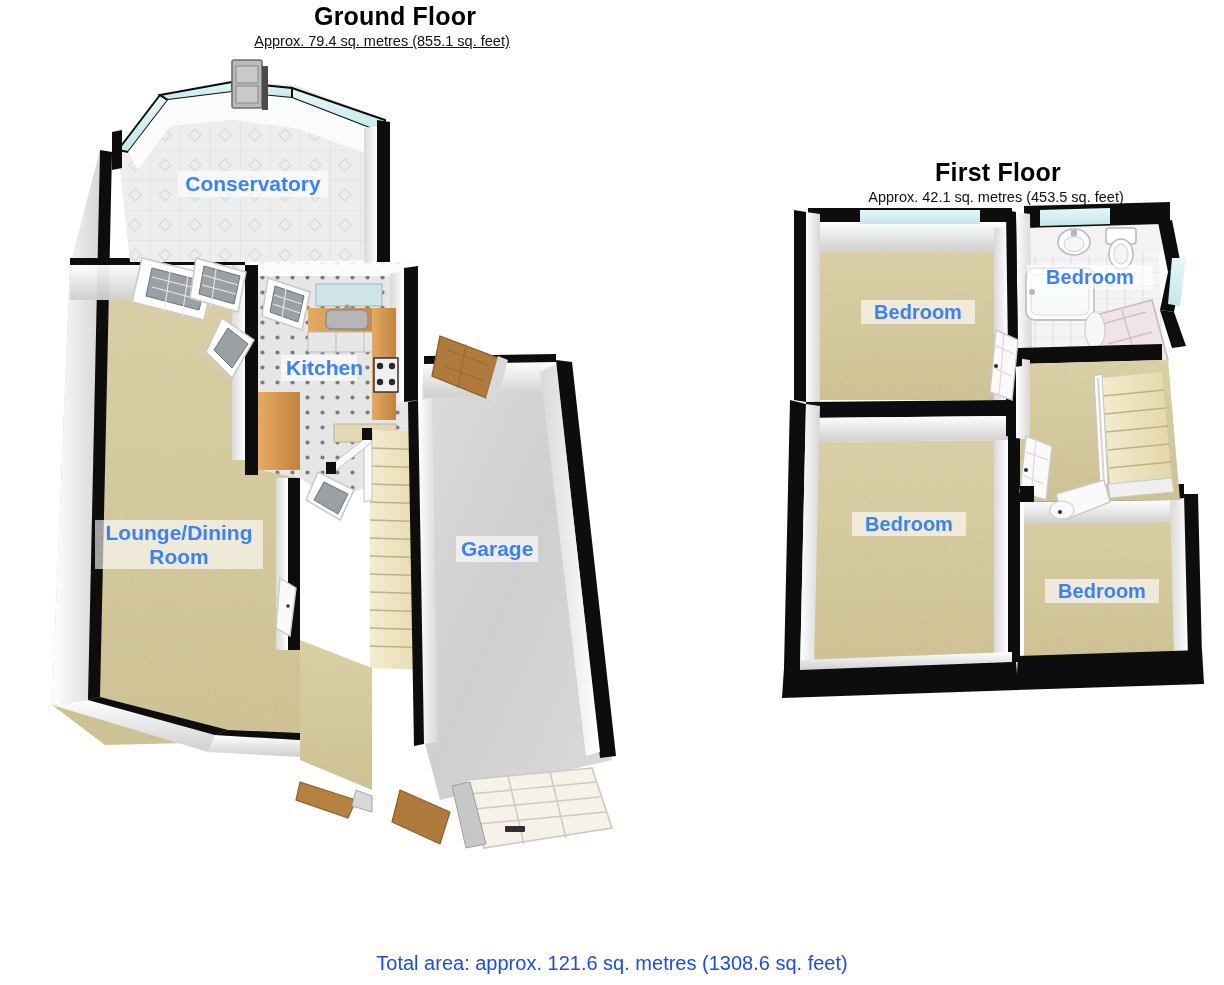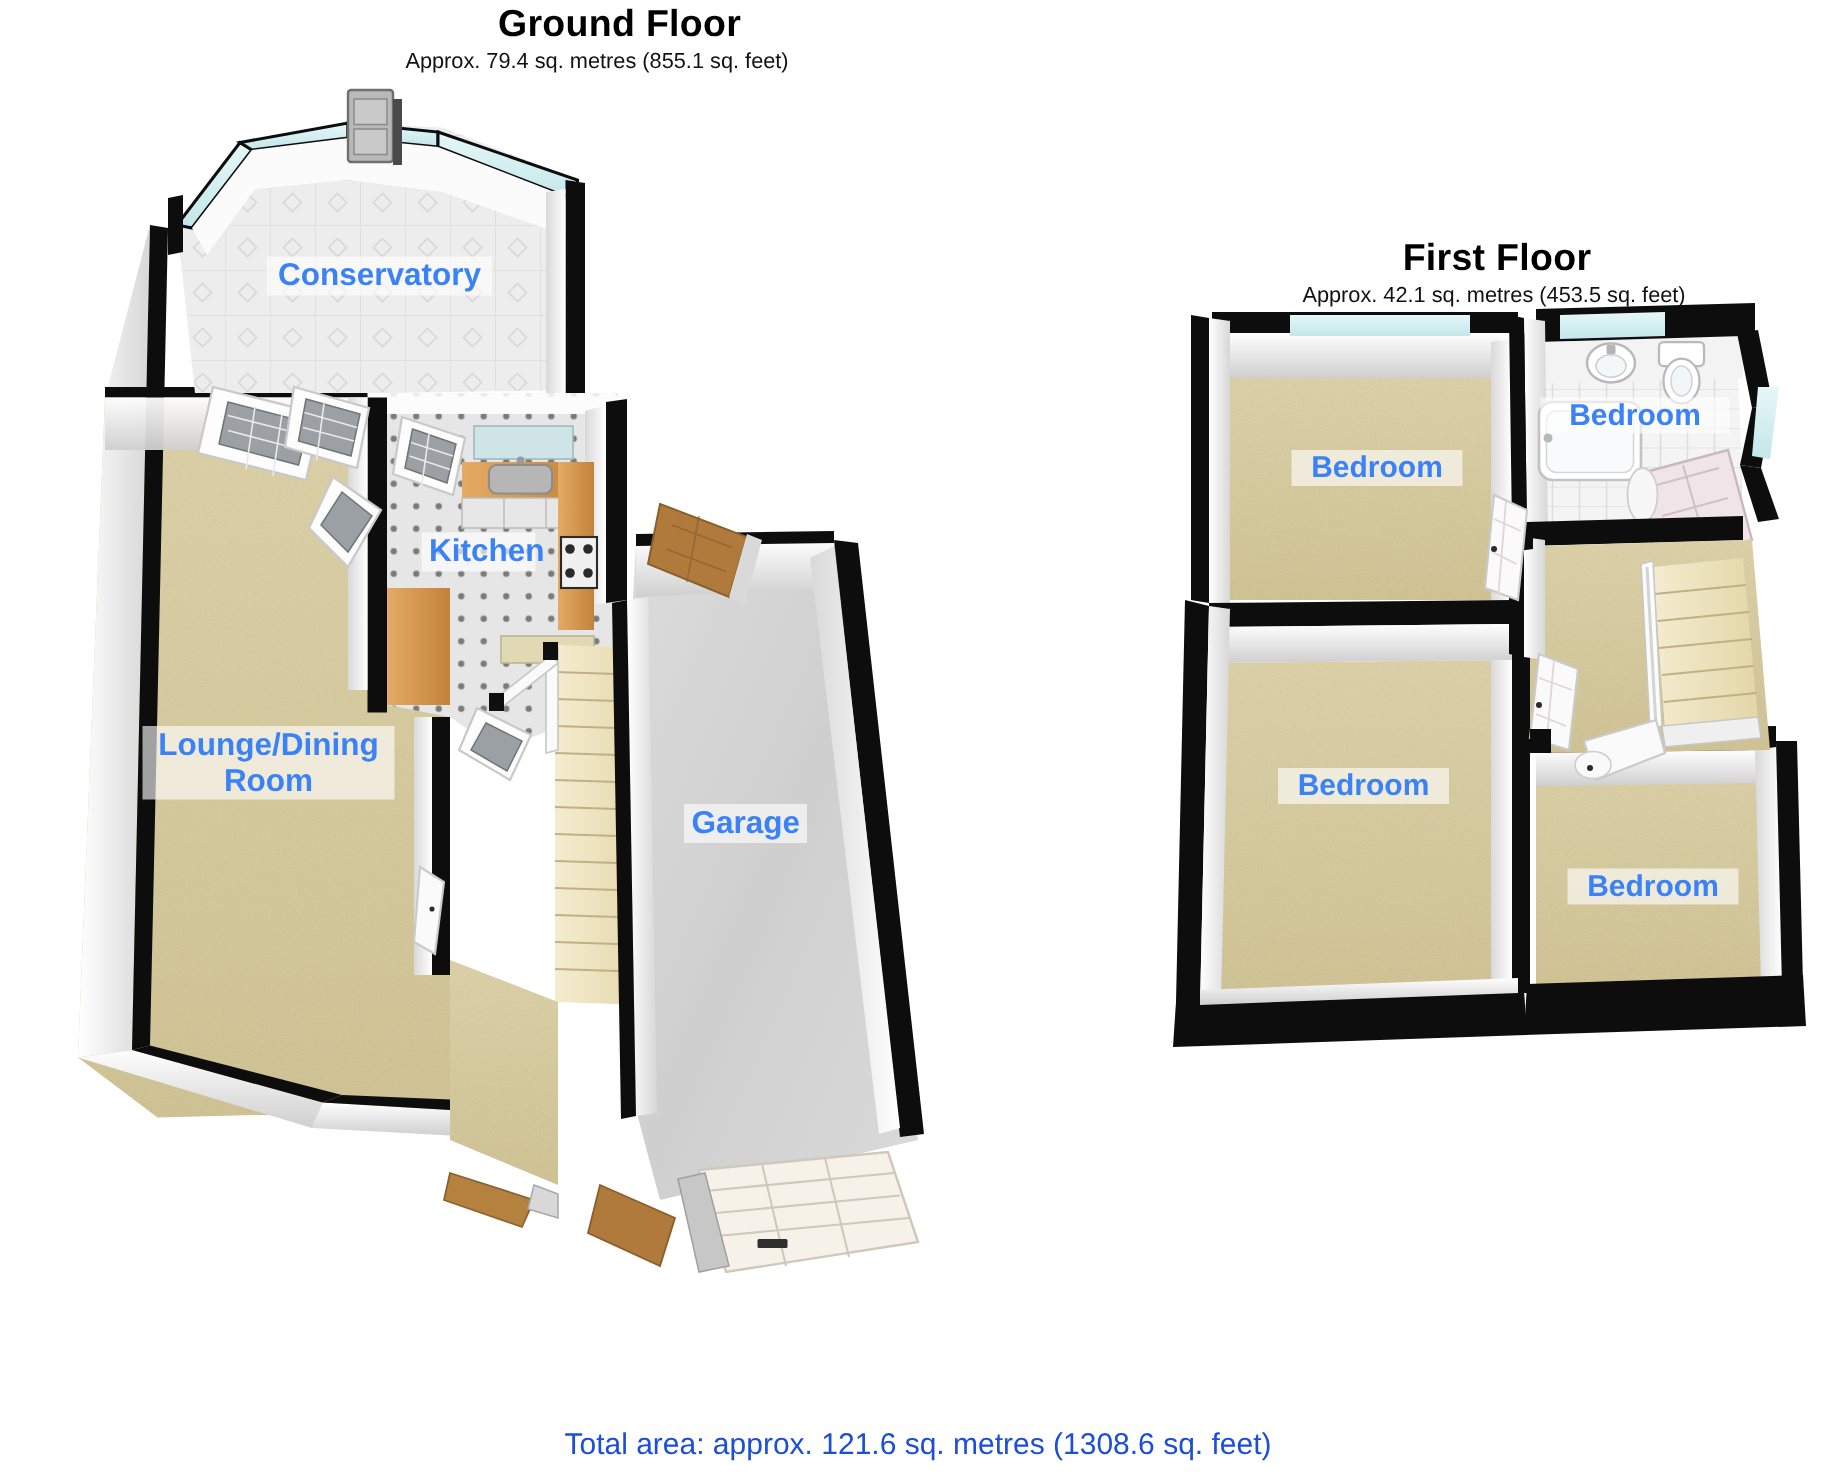--- a/index.html
+++ b/index.html
@@ -395,29 +395,29 @@
       <g>
         <polygon points="1056,494 1104,480 1110,502 1064,520" fill="#fafafa" stroke="#cacaca" stroke-width="1.4"></polygon>
         <ellipse cx="1062" cy="510" rx="12" ry="9" fill="#f9f9f9" stroke="#cecece" stroke-width="1.1"></ellipse>
         <circle cx="1060" cy="512" r="2" fill="#2a2a2a"></circle>
       </g>
 
       <polygon points="1020,486 1034,486 1034,502 1020,502" fill="#0d0d0d"></polygon>
     </g>
   </svg>
 
-  <div class="floor-title" style="left:332px;top:2px;width:160px;">Ground Floor</div>
-  <div class="floor-sub" style="left:188px;top:33px;width:420px;">Approx. 79.4 sq. metres (855.1 sq. feet)</div>
+  <div class="floor-title" style="left:314px;top:2px;width:160px;">Ground Floor</div>
+  <div class="floor-sub" style="left:172px;top:33px;width:420px;text-decoration:underline;">Approx. 79.4 sq. metres (855.1 sq. feet)</div>
 
   <div class="floor-title" style="left:934px;top:158px;width:128px;">First Floor</div>
   <div class="floor-sub" style="left:862px;top:189px;width:268px;text-align:center;">Approx. 42.1 sq. metres (453.5 sq. feet)</div>
 
   <div class="rlabel" style="left:178px;top:171px;width:150px;font-size:21px;">Conservatory</div>
   <div class="rlabel" style="left:281px;top:355px;width:76px;font-size:21px;">Kitchen</div>
-  <div class="rlabel" style="left:95px;top:484px;width:168px;font-size:21px;">Lounge/Dining
+  <div class="rlabel" style="left:95px;top:520px;width:168px;font-size:21px;">Lounge/Dining
 Room</div>
   <div class="rlabel" style="left:456px;top:536px;width:82px;font-size:21px;">Garage</div>
 
   <div class="rlabel" style="left:861px;top:300px;width:114px;font-size:20px;">Bedroom</div>
   <div class="rlabel" style="left:1027px;top:265px;width:126px;font-size:20px;">Bedroom</div>
   <div class="rlabel" style="left:852px;top:512px;width:114px;font-size:20px;">Bedroom</div>
   <div class="rlabel" style="left:1045px;top:579px;width:114px;font-size:20px;">Bedroom</div>
 
   <div class="total-area">Total area: approx. 121.6 sq. metres (1308.6 sq. feet)</div>
 

